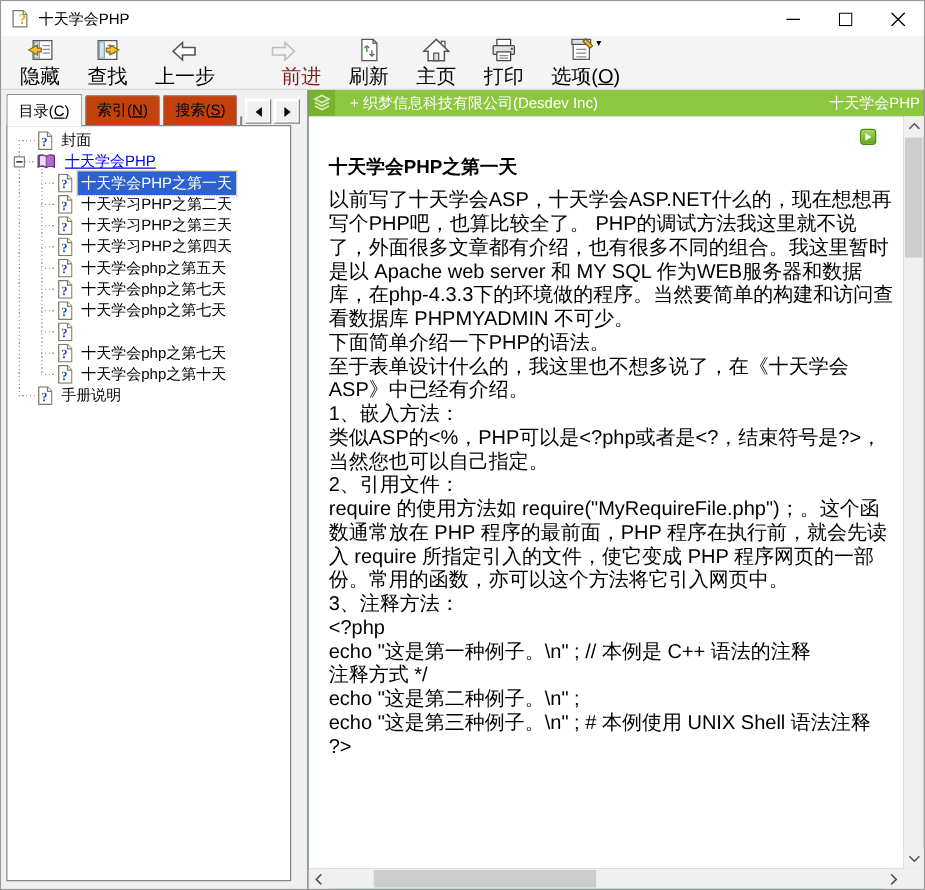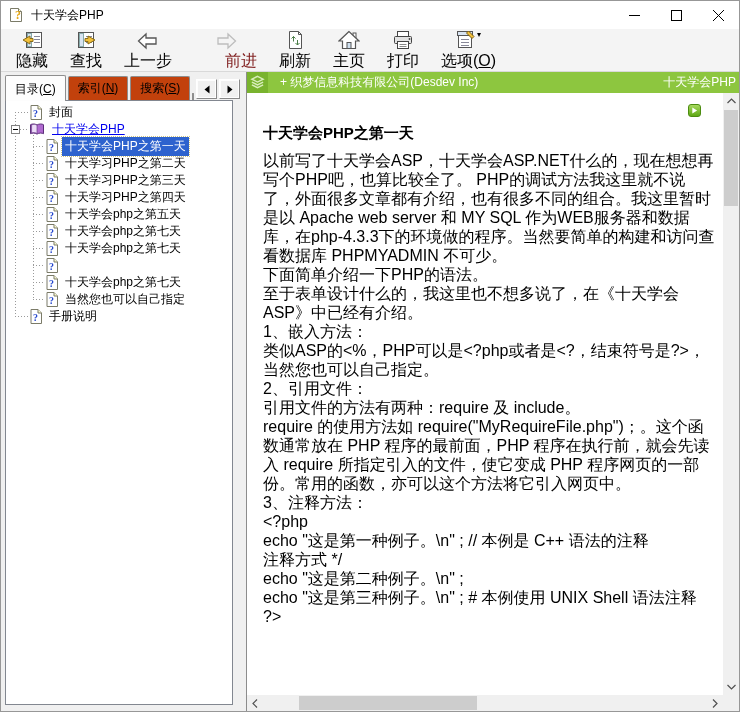--- a/index.html
+++ b/index.html
@@ -352,21 +352,21 @@
             </div>
             <div class="tree-row">
               <span class="stub l1"></span>
               <span class="node-ico">
                 <svg width="12" height="15" viewBox="0 0 12 15">
                   <path d="M1 .5 H8 L11.5 4 V14.5 H1 Z" fill="#fff" stroke="#7b7b68"></path>
                   <path d="M8 .5 V4 H11.5" fill="#ffffd0" stroke="#7b7b68"></path>
                   <text x="5.6" y="11.8" font-size="10" font-weight="bold" fill="#2244cc" text-anchor="middle" font-family="Liberation Serif, serif">?</text>
                 </svg>
               </span>
-              <span class="tree-label">当然您也可以自己指定</span>
+              <span class="tree-label">十天学会php之第十天</span>
             </div>
             <div class="tree-row">
               <span class="stub l0"></span>
               <span class="node-ico">
                 <svg width="12" height="15" viewBox="0 0 12 15">
                   <path d="M1 .5 H8 L11.5 4 V14.5 H1 Z" fill="#fff" stroke="#7b7b68"></path>
                   <path d="M8 .5 V4 H11.5" fill="#ffffd0" stroke="#7b7b68"></path>
                   <text x="5.6" y="11.8" font-size="10" font-weight="bold" fill="#2244cc" text-anchor="middle" font-family="Liberation Serif, serif">?</text>
                 </svg>
               </span>
@@ -402,21 +402,20 @@
             </span>
           </div>
           <h1>十天学会PHP之第一天</h1>
           <div id="lines">
               <div class="doc-line">以前写了十天学会ASP，十天学会ASP.NET什么的，现在想想再写个PHP吧，也算比较全了。 PHP的调试方法我这里就不说了，外面很多文章都有介绍，也有很多不同的组合。我这里暂时是以 Apache web server 和 MY SQL 作为WEB服务器和数据库，在php-4.3.3下的环境做的程序。当然要简单的构建和访问查看数据库 PHPMYADMIN 不可少。</div>
               <div class="doc-line">下面简单介绍一下PHP的语法。</div>
               <div class="doc-line">至于表单设计什么的，我这里也不想多说了，在《十天学会ASP》中已经有介绍。</div>
               <div class="doc-line">1、嵌入方法：</div>
               <div class="doc-line">类似ASP的&lt;%，PHP可以是&lt;?php或者是&lt;?，结束符号是?&gt;，当然您也可以自己指定。</div>
               <div class="doc-line">2、引用文件：</div>
-              <div class="doc-line">引用文件的方法有两种：require 及 include。</div>
               <div class="doc-line">require 的使用方法如 require("MyRequireFile.php")；。这个函数通常放在 PHP 程序的最前面，PHP 程序在执行前，就会先读入 require 所指定引入的文件，使它变成 PHP 程序网页的一部份。常用的函数，亦可以这个方法将它引入网页中。</div>
               <div class="doc-line">3、注释方法：</div>
               <div class="doc-line gap">&lt;?php</div>
               <div class="doc-line">echo "这是第一种例子。\n" ; // 本例是 C++ 语法的注释</div>
               <div class="doc-line">注释方式 */</div>
               <div class="doc-line gap">echo "这是第二种例子。\n" ;</div>
               <div class="doc-line">echo "这是第三种例子。\n" ; # 本例使用 UNIX Shell 语法注释</div>
               <div class="doc-line gap">?&gt;</div>
             </div>
         </div>

